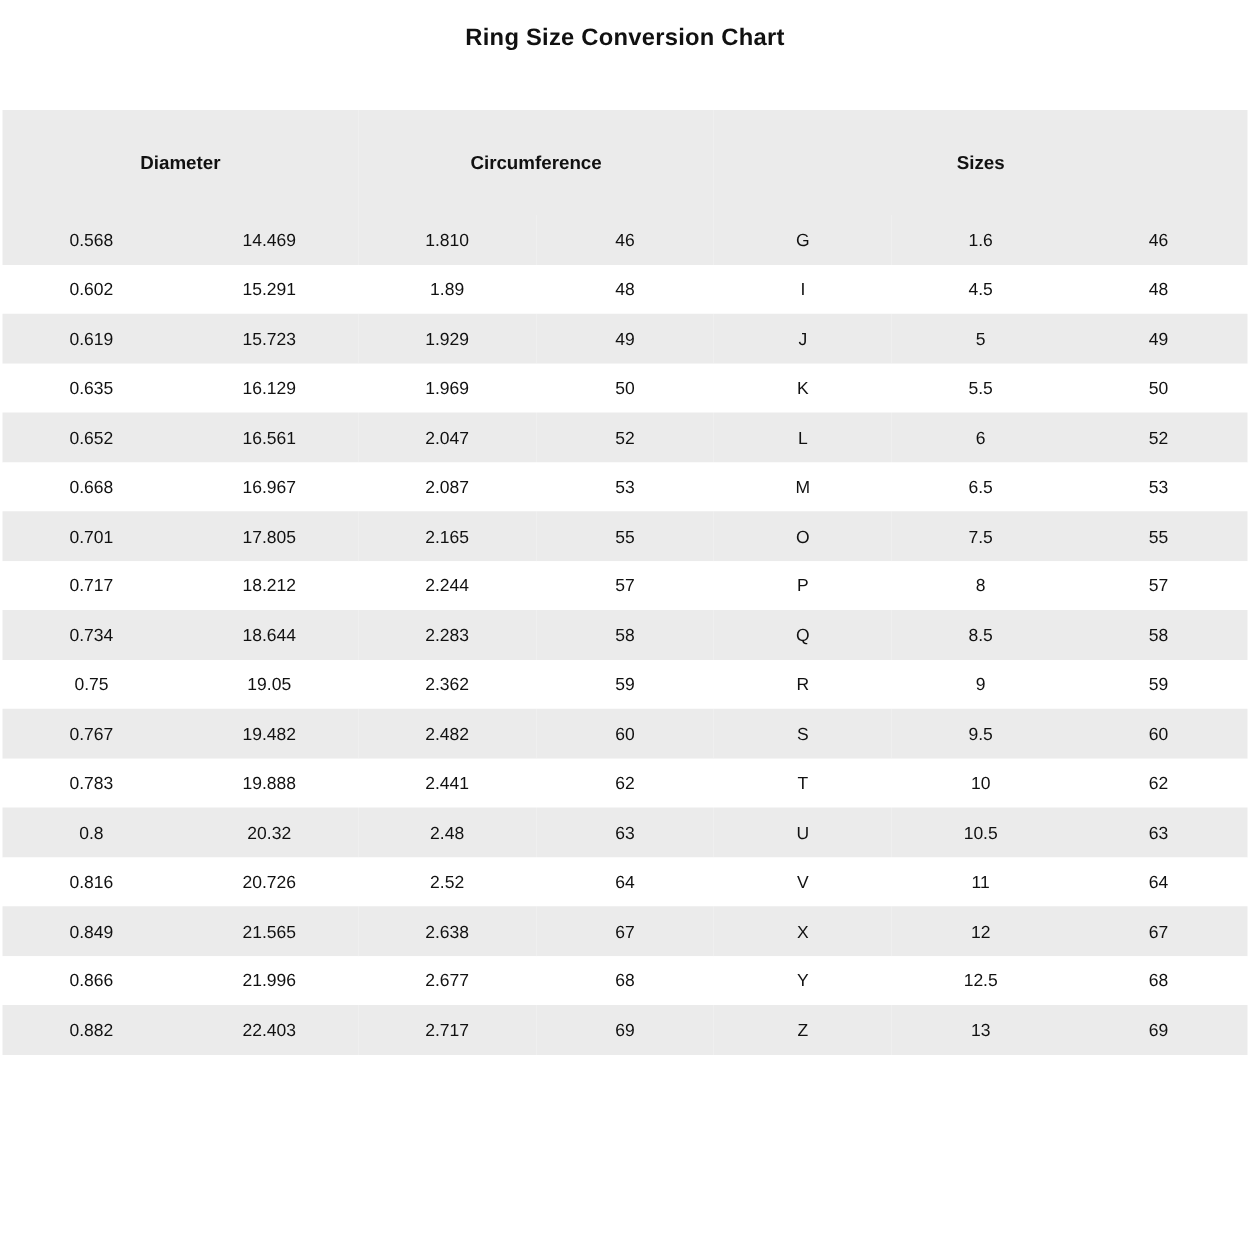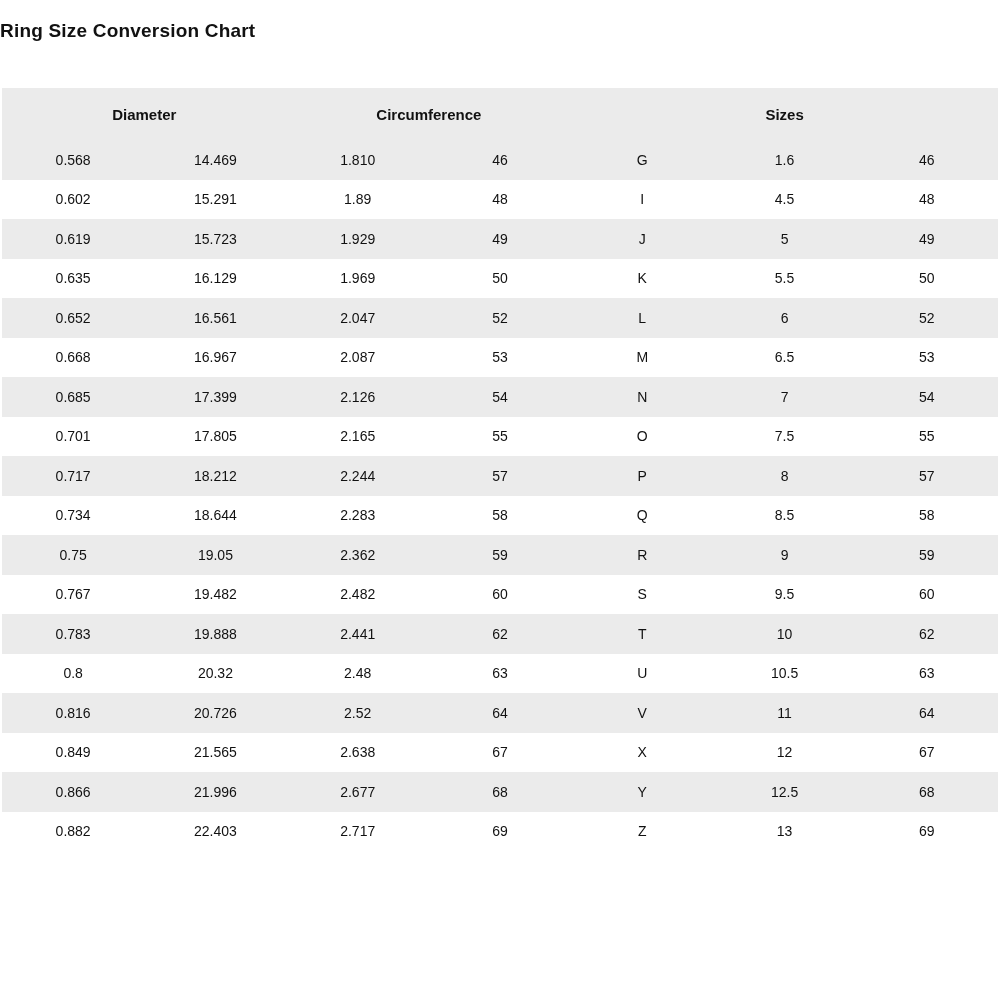--- a/index.html
+++ b/index.html
@@ -11,40 +11,41 @@
     font-family: "Liberation Sans", sans-serif;
     color: #111111;
   }
   .page {
     width: 1000px;
     height: 1000px;
     overflow: hidden;
   }
   .chart-title {
     margin: 20px 0 0 0;
+    text-align: center;
     font-size: 19px;
     font-weight: bold;
     line-height: 22px;
     letter-spacing: 0.2px;
   }
   table.ring-table {
     width: 996px;
     margin: 46px auto 0 auto;
     border-collapse: collapse;
     table-layout: fixed;
   }
   table.ring-table col { width: 14.2857%; }
   thead tr.group-row th {
     background: #ebebeb;
     height: 52px;
     font-size: 15px;
     font-weight: bold;
     text-align: center;
     vertical-align: middle;
-    padding: 0;
+    padding: 16px;
   }
   thead tr.sub-row th {
     background: #ffffff;
     height: 50px;
     font-size: 14px;
     font-weight: normal;
     text-align: center;
     vertical-align: middle;
     padding: 0 6px;
     line-height: 18px;
@@ -133,29 +134,20 @@
         <tr>
       <td>0.668</td>
       <td>16.967</td>
       <td>2.087</td>
       <td>53</td>
       <td>M</td>
       <td>6.5</td>
       <td>53</td>
     </tr>
         <tr>
-      <td>0.685</td>
-      <td>17.399</td>
-      <td>2.126</td>
-      <td>54</td>
-      <td>N</td>
-      <td>7</td>
-      <td>54</td>
-    </tr>
-        <tr>
       <td>0.701</td>
       <td>17.805</td>
       <td>2.165</td>
       <td>55</td>
       <td>O</td>
       <td>7.5</td>
       <td>55</td>
     </tr>
         <tr>
       <td>0.717</td>

